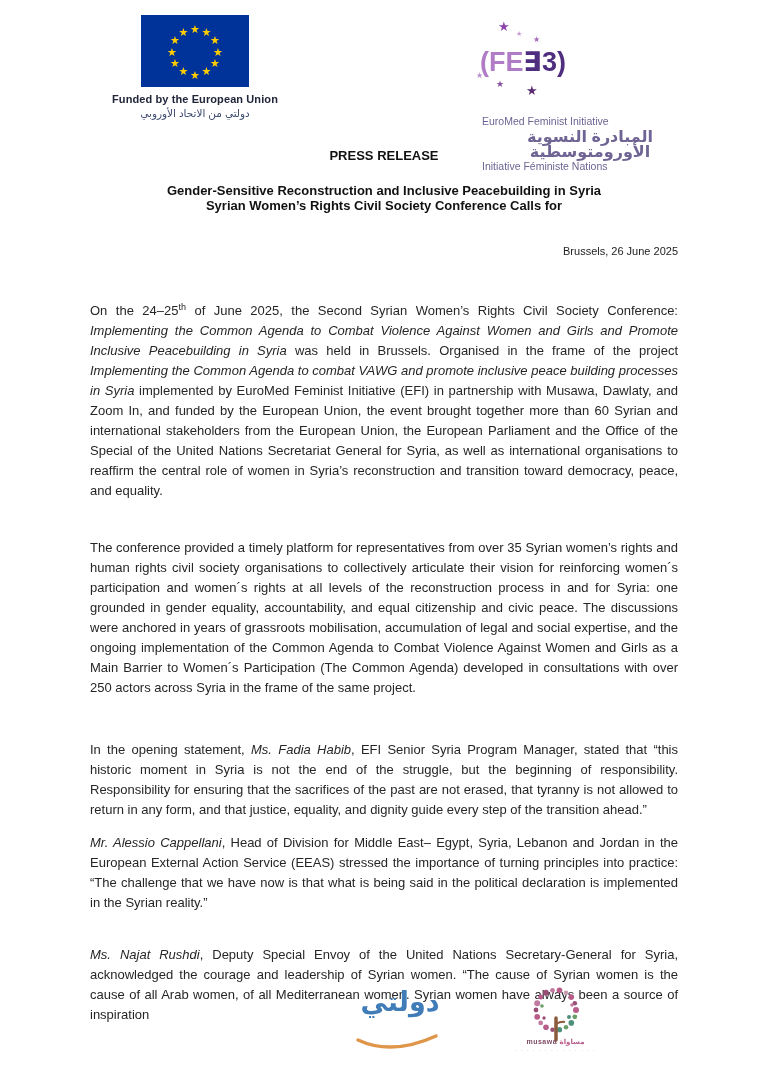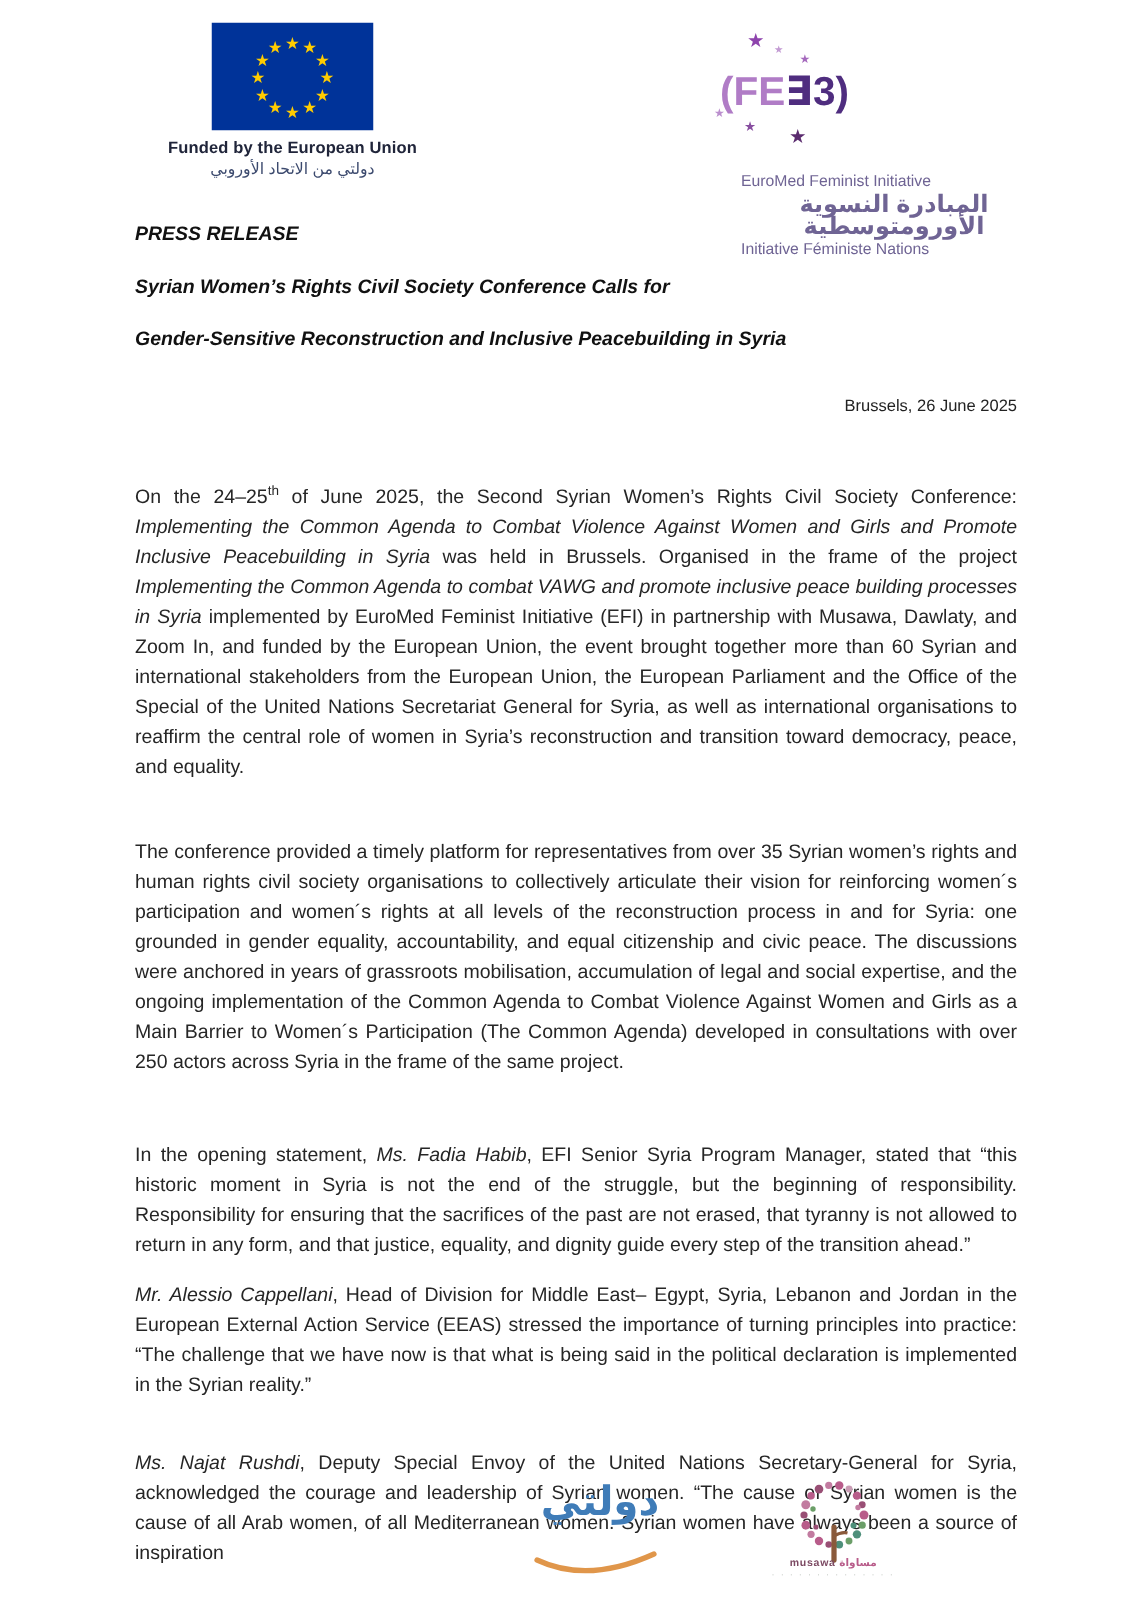--- a/index.html
+++ b/index.html
@@ -16,27 +16,27 @@
   .eu-caption { margin-top:6px; font-size:11px; font-weight:bold; color:#20253a; letter-spacing:.1px;text-align:center; }
   .eu-caption-ar { margin-top:2px; font-size:10.5px; color:#3c4a6e; direction:rtl; }
 
   
   .efi-block { position:absolute; left:478px; top:22px; width:220px; }
   .efi-mark { position:relative; float:left; width:78px; height:80px; }
   .efi-mark-text { position:absolute; left:2px; top:24px; font-size:27px; font-weight:bold; white-space:nowrap; }
   .efi-light { color:#b07cc6; }
   .efi-dark { color:#4f2d7f; }
   .efi-star { position:absolute; line-height:1; }
-  .efi-text { float:left; margin-left:16px; margin-top:12px; }
+  .efi-text { float:left; margin-left:4px; margin-top:12px; }
   .efi-line { font-size:10.5px; color:#6f6494; line-height:15px; }
   .efi-line-ar { font-size:16px; color:#6f6494; line-height:15px; direction:rtl; text-align:center; font-weight:bold; }
 
   
   .content { position:absolute; left:90px; top:148px; width:588px; }
-  .title-line { text-align:left; font-weight:bold; font-size:13px; color:#111;font-style:italic; }
+  .title-line { text-align:center; font-weight:bold; font-size:13px; color:#111; }
   .title-kicker { margin-bottom:20px; }
   .title-1 { margin-bottom:20px; }
   .title-2 { margin-bottom:0; }
   .dateline { text-align:right; font-size:11px; margin-top:32px; color:#222; }
 
   .body-copy p {
     font-size:13px; line-height:20px; text-align:justify; color:#262626;
   }
   .body-copy p sup { font-size:9px; vertical-align:super; line-height:0; }
   .pg-1 { margin-top:44px; }
@@ -108,22 +108,22 @@
     </div>
     <div class="efi-text">
       <div class="efi-line">EuroMed Feminist Initiative</div>
       <div class="efi-line-ar">المبادرة النسوية الأورومتوسطية</div>
       <div class="efi-line">Initiative Féministe Nations</div>
     </div>
   </div>
 
   <div class="content">
     <div class="title-line title-kicker">PRESS RELEASE</div>
+    <div class="title-line title-2">Gender-Sensitive Reconstruction and Inclusive Peacebuilding in Syria</div>
     <div class="title-line title-1">Syrian Women’s Rights Civil Society Conference Calls for</div>
-    <div class="title-line title-2">Gender-Sensitive Reconstruction and Inclusive Peacebuilding in Syria</div>
 
     <div class="dateline">Brussels, 26 June 2025</div>
 
     <div class="body-copy">
       <p class="pg-1"><span>On the 24–25</span><sup>th</sup><span> of June 2025, the Second Syrian Women’s Rights Civil Society Conference: </span><span style="font-style: italic;">Implementing the Common Agenda to Combat Violence Against Women and Girls and Promote Inclusive Peacebuilding in Syria</span><span> was held in Brussels. Organised in the frame of the project </span><span style="font-style: italic;">Implementing the Common Agenda to combat VAWG and promote inclusive peace building processes in Syria</span><span>  implemented by EuroMed Feminist Initiative (EFI) in partnership with Musawa, Dawlaty, and Zoom In, and funded by the European Union, the event brought together more than 60 Syrian and international stakeholders from the European Union, the European Parliament and the Office of the Special of the United Nations Secretariat General for Syria, as well as international organisations to reaffirm the central role of women in Syria’s reconstruction and transition toward democracy, peace, and equality.</span></p>
       <p class="pg-2"><span>The conference provided a timely platform for representatives from over 35 Syrian women’s rights and human rights civil society organisations to collectively articulate their vision for reinforcing women´s participation and women´s rights at all levels of the reconstruction process in and for Syria: one grounded in gender equality, accountability, and equal citizenship and civic peace. The discussions were anchored in years of grassroots mobilisation, accumulation of legal and social expertise, and the ongoing implementation of the Common Agenda to Combat Violence Against Women and Girls as a Main Barrier to Women´s Participation (The Common Agenda) developed in consultations with over 250 actors across Syria in the frame of the same project.</span></p>
       <p class="pg-3"><span>In the opening statement, </span><span style="font-style: italic;">Ms. Fadia Habib</span><span>, EFI Senior Syria Program Manager, stated that “this historic moment in Syria is not the end of the struggle, but the beginning of responsibility. Responsibility for ensuring that the sacrifices of the past are not erased, that tyranny is not allowed to return in any form, and that justice, equality, and dignity guide every step of the transition ahead.”</span></p>
       <p class="pg-4"><span style="font-style: italic;">Mr. Alessio Cappellani</span><span>, Head of Division for Middle East– Egypt, Syria, Lebanon and Jordan in the European External Action Service (EEAS) stressed the importance of turning principles into practice: “The challenge that we have now is that what is being said in the political declaration is implemented in the Syrian reality.”</span></p>
       <p class="pg-5"><span style="font-style: italic;">Ms. Najat Rushdi</span><span>, Deputy Special Envoy of the United Nations Secretary-General for Syria, acknowledged the courage and leadership of Syrian women. “The cause of Syrian women is the cause of all Arab women, of all Mediterranean women. Syrian women have always been a source of inspiration</span></p>
     </div>

